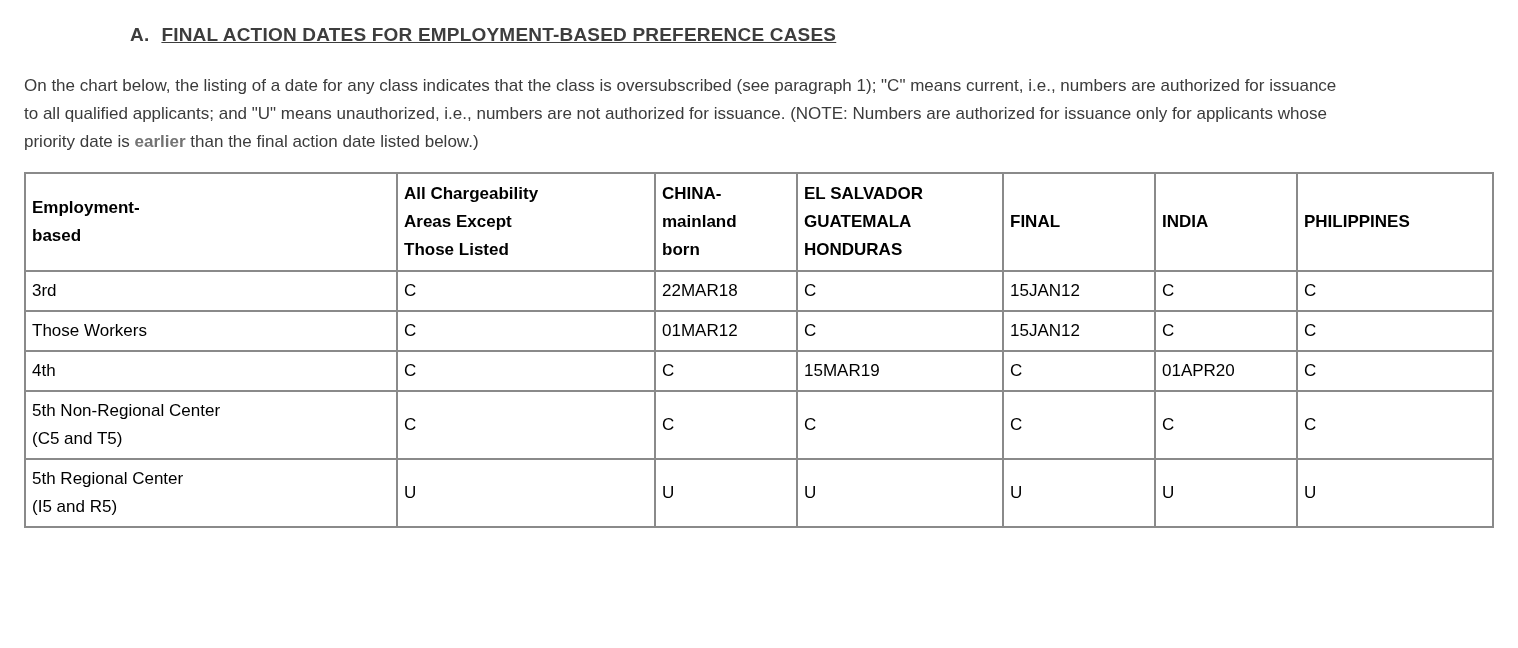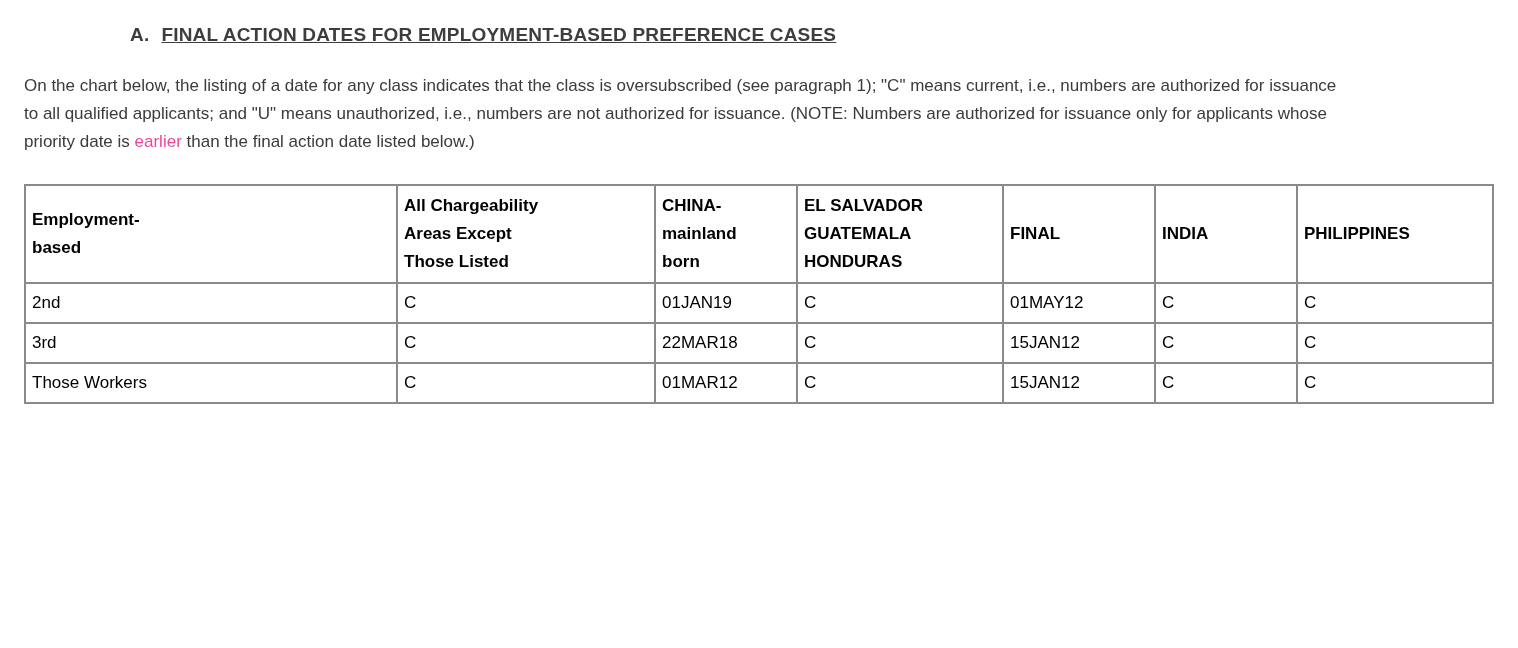--- a/index.html
+++ b/index.html
@@ -30,24 +30,24 @@
   .title .underlined {
     text-decoration: underline;
   }
   
   .intro {
     margin: 26px 0 8px 0;
     font-size: 17px;
     line-height: 28px;
     color: #3b3b3b;
   }
-  .intro strong { font-weight: normal; color: #ec4899; text-align: right; }
+  .intro strong { font-weight: bold; color: #737373; text-align: right; }
   
   table.visa {
-    margin-top: 28px;
+    margin-top: 16px;
     border-collapse: collapse;
     table-layout: fixed;
     width: 1468px;
     color: #000000;
   }
   table.visa th, table.visa td {
     border: 2px solid #8a8a8a;
     padding: 2px 4px 2px 6px;
     font-size: 17px;
     vertical-align: middle;
@@ -95,42 +95,62 @@
         <th>EL SALVADOR
 GUATEMALA
 HONDURAS</th>
         <th>FINAL</th>
         <th>INDIA</th>
         <th>PHILIPPINES</th>
       </tr>
     </thead>
     <tbody>
       <tr class="r-single">
-        <td>2nd</td>
-        <td>C</td>
-        <td>01JAN19</td>
-        <td>C</td>
-        <td>01MAY12</td>
-        <td>C</td>
-        <td>C</td>
-      </tr>
-      <tr class="r-single">
         <td>3rd</td>
         <td>C</td>
         <td>22MAR18</td>
         <td>C</td>
         <td>15JAN12</td>
         <td>C</td>
         <td>C</td>
       </tr>
       <tr class="r-single">
         <td>Those Workers</td>
         <td>C</td>
         <td>01MAR12</td>
         <td>C</td>
         <td>15JAN12</td>
         <td>C</td>
         <td>C</td>
       </tr>
+      <tr class="r-single">
+        <td>4th</td>
+        <td>C</td>
+        <td>C</td>
+        <td>15MAR19</td>
+        <td>C</td>
+        <td>01APR20</td>
+        <td>C</td>
+      </tr>
+      <tr class="r-double">
+        <td>5th Non-Regional Center
+(C5 and T5)</td>
+        <td>C</td>
+        <td>C</td>
+        <td>C</td>
+        <td>C</td>
+        <td>C</td>
+        <td>C</td>
+      </tr>
+      <tr class="r-double">
+        <td>5th Regional Center
+(I5 and R5)</td>
+        <td>U</td>
+        <td>U</td>
+        <td>U</td>
+        <td>U</td>
+        <td>U</td>
+        <td>U</td>
+      </tr>
     </tbody>
   </table>
 
 </div>
 
 </body></html>

